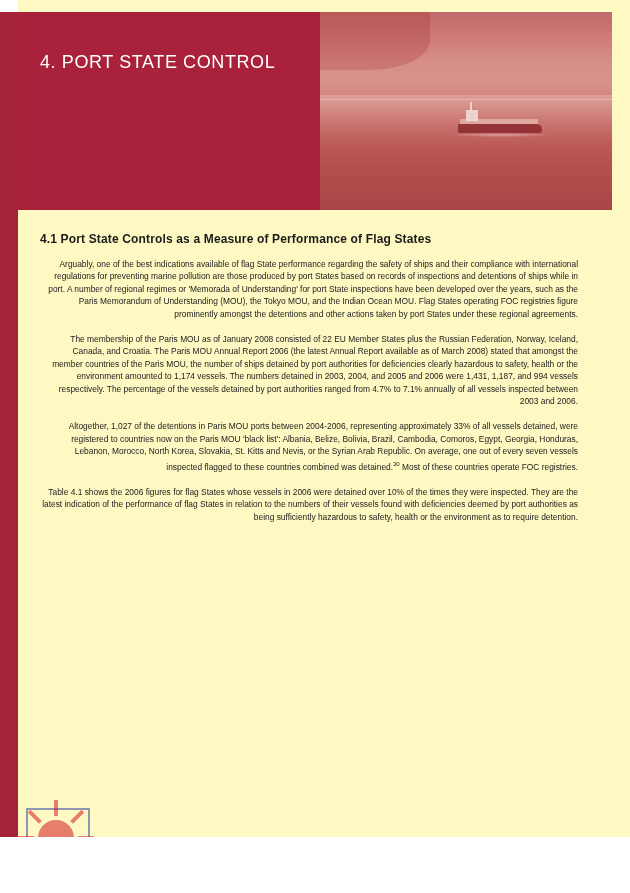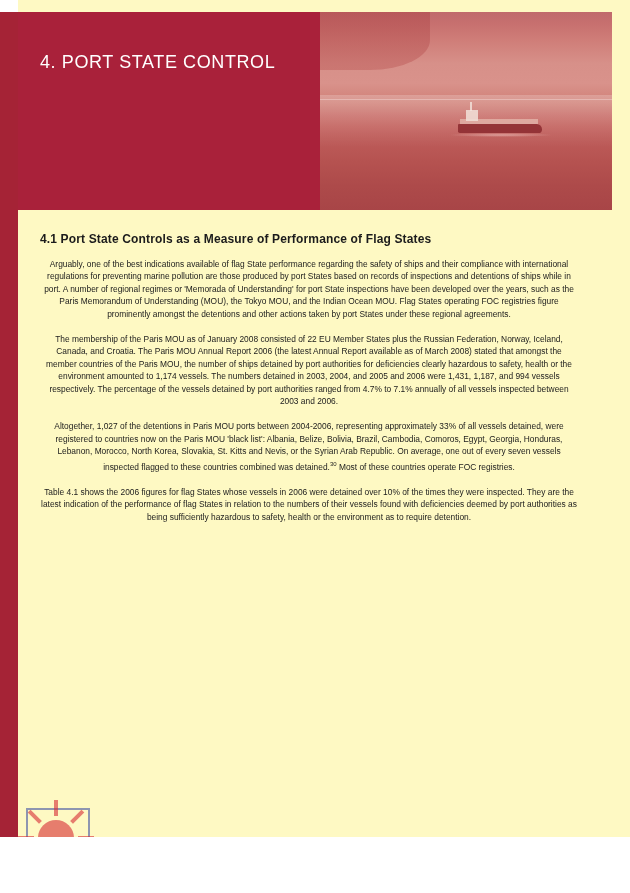--- a/index.html
+++ b/index.html
@@ -172,21 +172,21 @@
     color: #1b1b1b;
     margin: 0 0 12px 0;
     letter-spacing: 0.15px;
     font-family: "Liberation Sans", sans-serif;
   }
   p.body-par {
     font-size: 8.4px;
     line-height: 12.4px;
     color: #1b1b1b;
     margin: 0 0 13px 0;
-    text-align: center;
+    text-align: right;
     font-family: "Liberation Sans", sans-serif;
   }
   p.body-par sup {
     font-size: 6px;
     vertical-align: super;
   }
   
   .footer-text {
     position: absolute;
     left: 248px;

